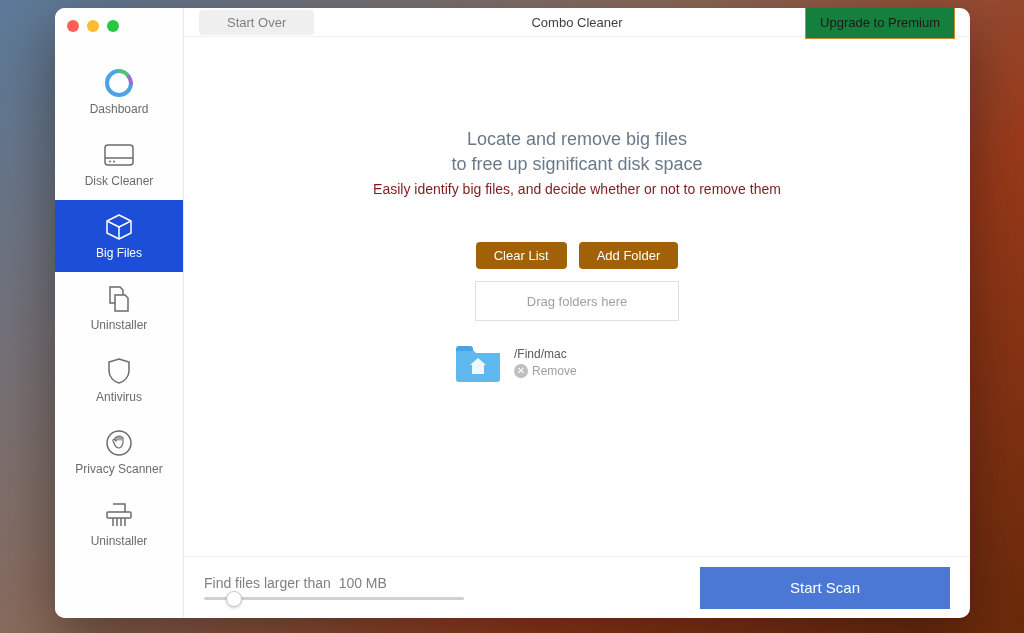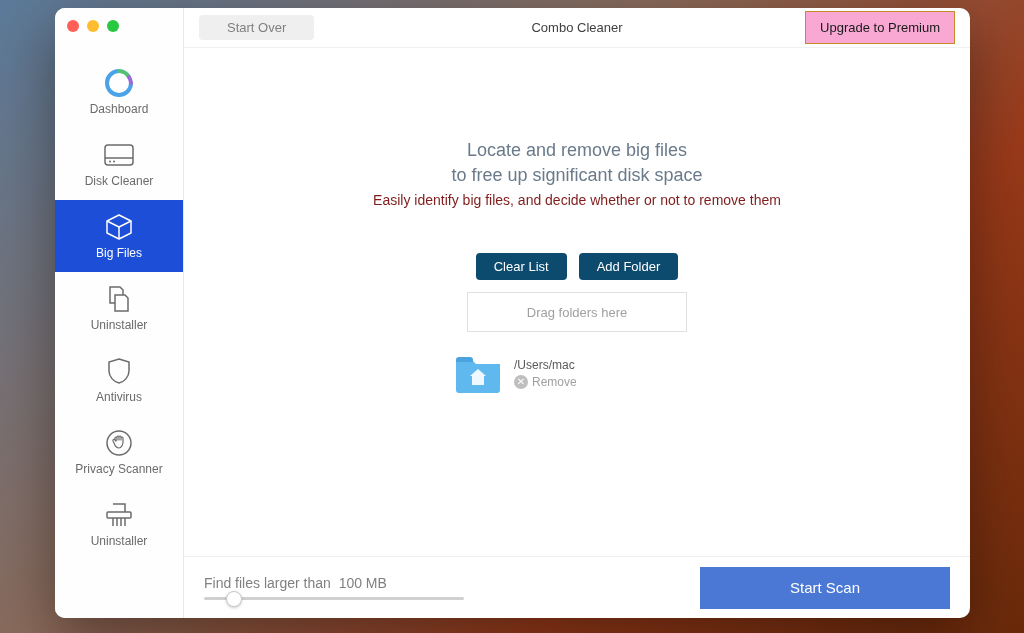--- a/index.html
+++ b/index.html
@@ -76,21 +76,21 @@
       margin-top: 2px;
     }
 
     .main {
       flex: 1;
       display: flex;
       flex-direction: column;
       position: relative;
     }
     .topbar {
-      height: 40px;
+      height: 29px;
       display: flex;
       align-items: center;
       padding: 0 15px;
       border-bottom: 1px solid #f0f0f0;
     }
     .start-over {
       background: #efefef;
       color: #808080;
       border: none;
       border-radius: 4px;
@@ -100,21 +100,21 @@
     }
     .app-title {
       position: absolute;
       left: 50%;
       transform: translateX(-50%);
       font-size: 13px;
       color: #404040;
     }
     .upgrade {
       margin-left: auto;
-      background: #f9a8d4;
+      background: #15803d;
       color: #1a1a1a;
       border: 1px solid #c88a28;
       border-radius: 0;
       font-size: 13px;
       padding: 8px 14px;
       cursor: pointer;
     }
 
     .content {
       flex: 1;
@@ -134,31 +134,31 @@
       font-size: 14px;
       color: #7f1d1d;
       margin-top: 4px;
     }
     .actions-row {
       display: flex;
       gap: 12px;
       margin-top: 45px;
     }
     .pill-btn {
-      background: #0c4a6e;
+      background: #a16207;
       color: #fff;
       border: none;
       border-radius: 4px;
       font-size: 13px;
       padding: 6px 18px;
       cursor: pointer;
     }
     .dropzone {
       margin-top: 12px;
-      width: 220px;
+      width: 204px;
       height: 40px;
       border: 1px solid #e0e0e0;
       display: flex;
       align-items: center;
       justify-content: center;
       font-size: 13px;
       color: #a0a0a0;
     }
     .folder-row {
       display: flex;
@@ -369,21 +369,21 @@
 
       <div class="folder-row">
         <div class="folder-icon">
           <svg width="48" height="42" viewBox="0 0 48 42">
             <path d="M2 8 h16 l4 4 h24 v26 a3 3 0 0 1 -3 3 H5 a3 3 0 0 1 -3 -3 Z" fill="#5fb9ef"></path>
             <path d="M2 8 a3 3 0 0 1 3 -3 h11 a3 3 0 0 1 3 3 v2 H2 Z" fill="#4aa3de"></path>
             <path d="M24 17 l8 7 h-2 v9 h-12 v-9 h-2 Z" fill="#fff" opacity="0.9"></path>
           </svg>
         </div>
         <div class="folder-info">
-          <div class="folder-path">/Users/mac</div>
+          <div class="folder-path">/Find/mac</div>
           <div class="folder-remove">
             <span class="remove-x">✕</span>
             <span>Remove</span>
           </div>
         </div>
       </div>
     </div>
 
     <div class="bottombar">
       <div class="threshold">

